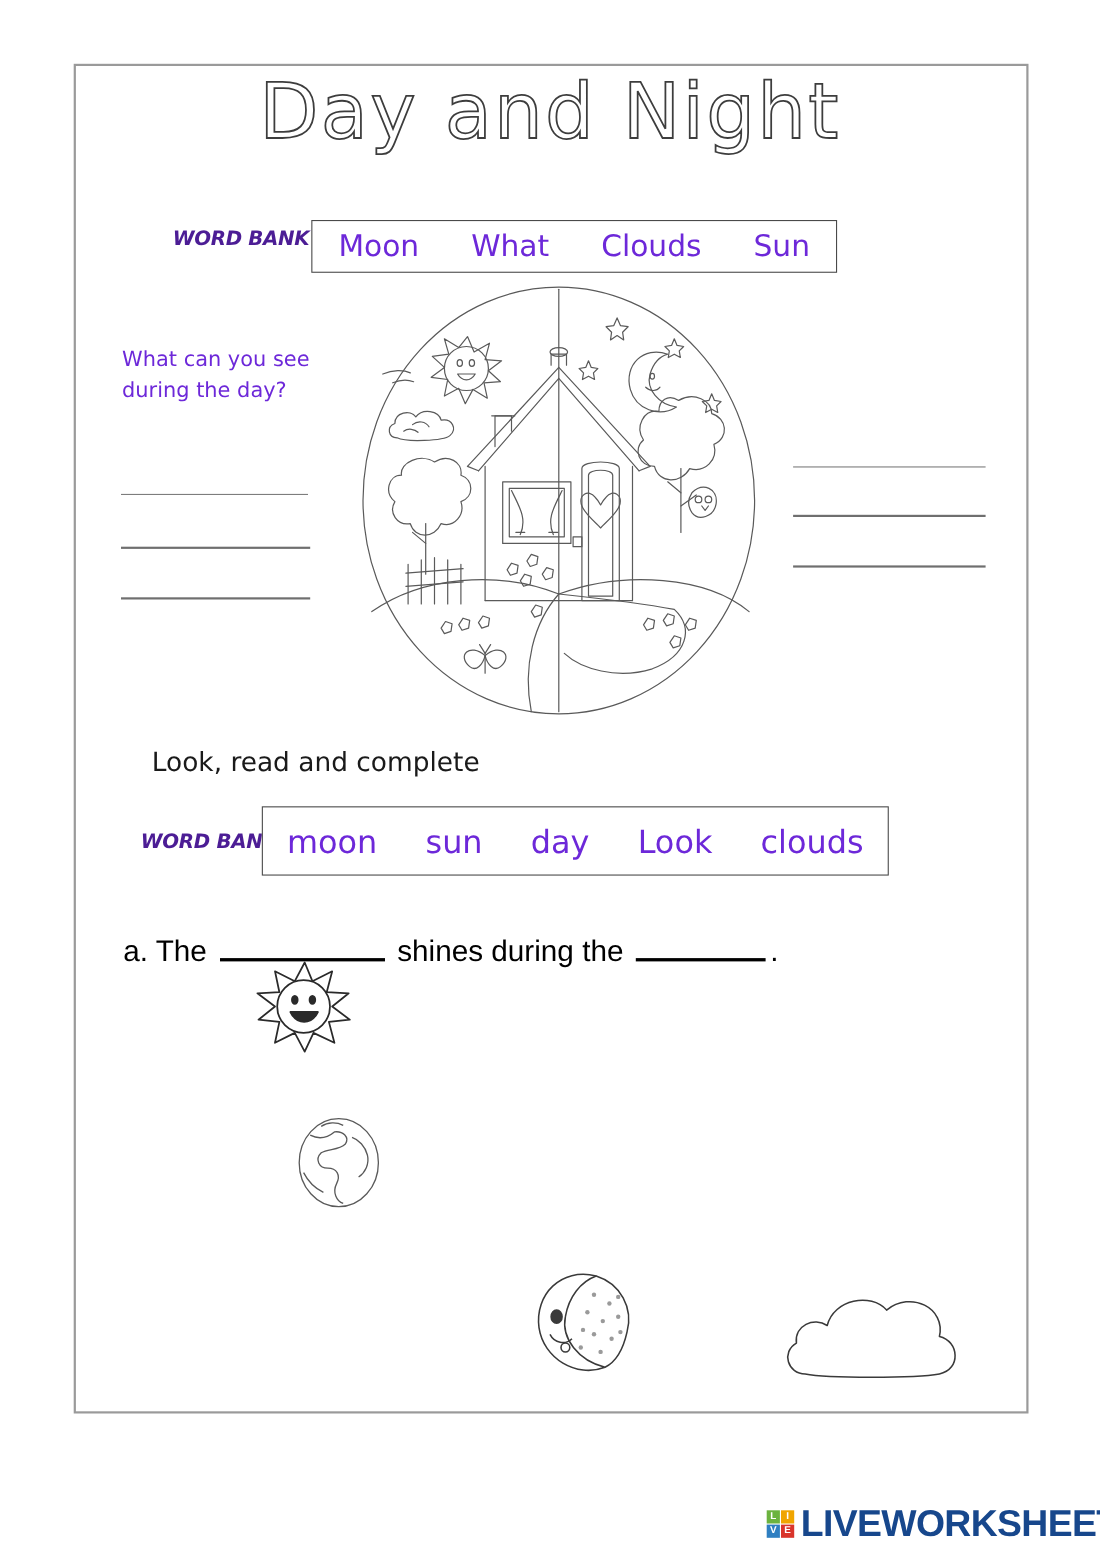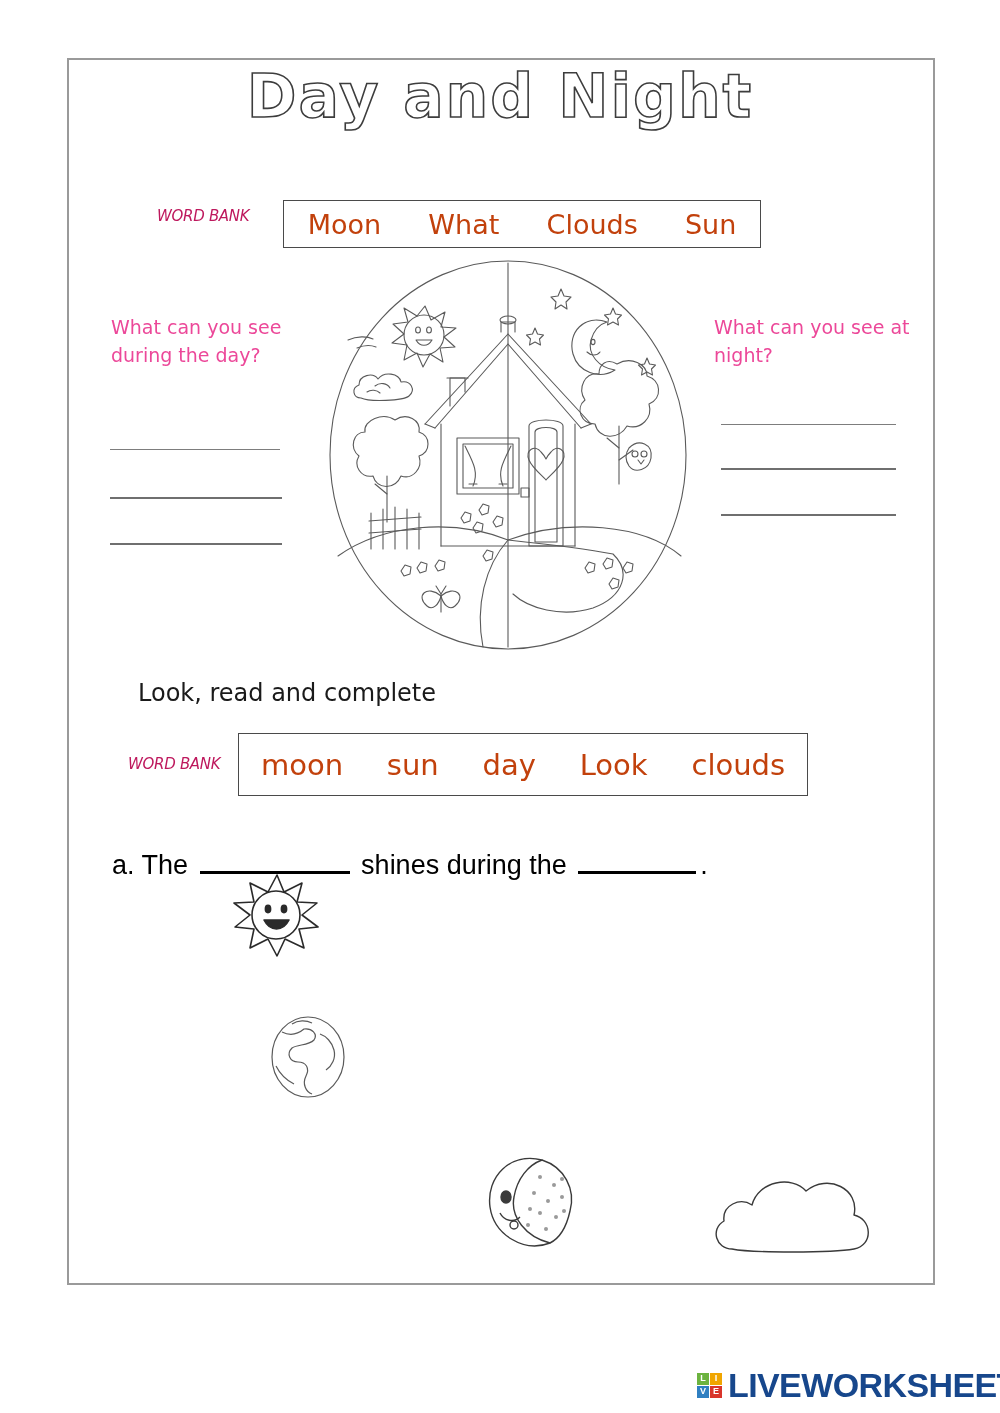--- a/index.html
+++ b/index.html
@@ -36,76 +36,76 @@
   }
 
   
   .title {
     position: absolute;
     left: 0;
     top: 66px;
     width: 1000px;
     text-align: center;
     font-family: "DejaVu Sans", sans-serif;
-    font-size: 60px;
-    font-weight: 700;
+    font-size: 70px;
+    font-weight: 400;
     letter-spacing: 2px;
     color: transparent;
     -webkit-text-stroke: 1.6px #3d3d3d;
     text-stroke: 1.6px #3d3d3d;
     line-height: 1;
   }
 
   
   .wb-label {
     position: absolute;
     font-family: "DejaVu Sans", sans-serif;
-    font-size: 15px;
-    font-weight: 400;
+    font-size: 18px;
+    font-weight: 700;
     font-style: italic;
     letter-spacing: -0.3px;
-    color: #be185d;
+    color: #4c1d95;
     white-space: nowrap;
   }
   .wb-box {
     position: absolute;
     border: 1.6px solid #4a4a4a;
     box-sizing: border-box;
     background: #fff;
     display: flex;
     align-items: center;
   }
   .wb-inner {
     display: flex;
     width: 100%;
     justify-content: space-around;
     align-items: center;
   }
   .wb-word {
     font-family: "DejaVu Sans", sans-serif;
-    color: #c2410c;
+    color: #6d28d9;
     white-space: nowrap;
   }
 
   
   #wordbank1-label { left: 157px; top: 207px; }
   #wordbank1-box { left: 283px; top: 200px; width: 478px; height: 48px; }
   #wordbank1-box .wb-word { font-size: 27px; }
 
   
   #wordbank2-label { left: 128px; top: 755px; }
   #wordbank2-box { left: 238px; top: 733px; width: 570px; height: 63px; }
   #wordbank2-box .wb-word { font-size: 29px; }
 
   
   .qtext {
     position: absolute;
     font-family: "DejaVu Sans", sans-serif;
     font-size: 19px;
-    color: #ec4899;
+    color: #6d28d9;
     line-height: 1.45;
     width: 210px;
   }
   #q-day { left: 111px; top: 314px; }
   #q-night { left: 714px; top: 314px; }
 
   .ansline {
     position: absolute;
     height: 0;
     border-top: 2px solid #6f6f6f;
@@ -217,21 +217,20 @@
       <span class="wb-word">Clouds</span>
       <span class="wb-word">Sun</span>
     </div>
   </div>
 
   <div class="qtext" id="q-day">What can you see during the day?</div>
   <div class="ansline thin" style="left:110px; top:449px; width:170px;"></div>
   <div class="ansline" style="left:110px; top:497px; width:172px;"></div>
   <div class="ansline" style="left:110px; top:543px; width:172px;"></div>
 
-  <div class="qtext" id="q-night">What can you see at night?</div>
   <div class="ansline thin" style="left:721px; top:424px; width:175px;"></div>
   <div class="ansline" style="left:721px; top:468px; width:175px;"></div>
   <div class="ansline" style="left:721px; top:514px; width:175px;"></div>
 
   <svg id="illustration" viewBox="0 0 390 398">
     <g fill="none" stroke="#5a5a5a" stroke-width="1.1" stroke-linejoin="round" stroke-linecap="round">
 
       <ellipse cx="195" cy="199" rx="178" ry="194"></ellipse>
 
       <line x1="195" y1="7" x2="195" y2="391"></line>

